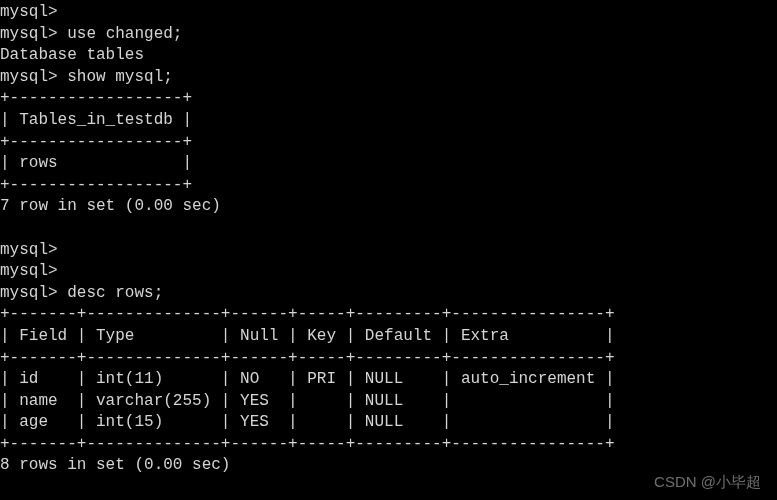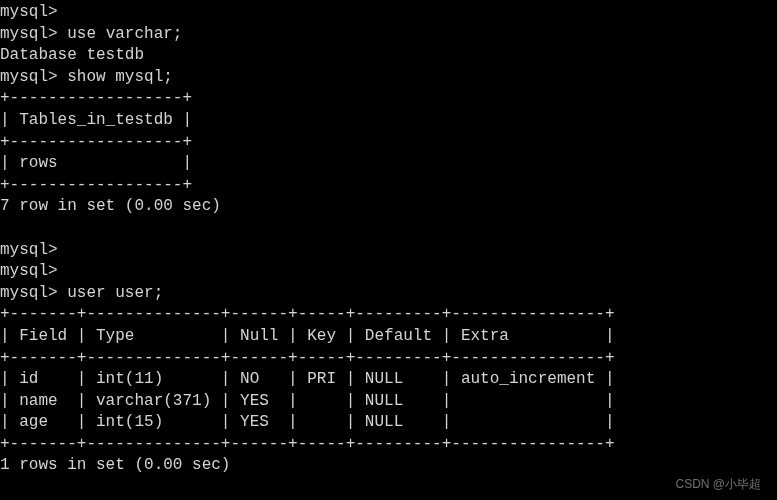--- a/index.html
+++ b/index.html
@@ -21,44 +21,44 @@
     }
     .line {
       white-space: pre;
     }
     .watermark {
       position: absolute;
       bottom: 8px;
       right: 16px;
       color: rgba(200, 200, 200, 0.55);
       font-family: sans-serif;
-      font-size: 12px;
+      font-size: 15px;
     }
   </style>
 </head>
 <body>
 
 <div class="line"><span>mysql&gt;</span></div>
-<div class="line"><span>mysql&gt;</span><span> </span><span>use varchar;</span></div>
-<div class="line"><span>Database testdb</span></div>
+<div class="line"><span>mysql&gt;</span><span> </span><span>use changed;</span></div>
+<div class="line"><span>Database tables</span></div>
 <div class="line"><span>mysql&gt;</span><span> </span><span>show mysql;</span></div>
 <div class="line">+------------------+</div>
 <div class="line">| Tables_in_testdb |</div>
 <div class="line">+------------------+</div>
 <div class="line">| rows             |</div>
 <div class="line">+------------------+</div>
 <div class="line">7 row in set (0.00 sec)</div>
 <div class="line"> </div>
 <div class="line"><span>mysql&gt;</span></div>
 <div class="line"><span>mysql&gt;</span></div>
-<div class="line"><span>mysql&gt;</span><span> </span><span>user user;</span></div>
+<div class="line"><span>mysql&gt;</span><span> </span><span>desc rows;</span></div>
 <div class="line">+-------+--------------+------+-----+---------+----------------+</div>
 <div class="line">| Field | Type         | Null | Key | Default | Extra          |</div>
 <div class="line">+-------+--------------+------+-----+---------+----------------+</div>
 <div class="line">| id    | int(11)      | NO   | PRI | NULL    | auto_increment |</div>
-<div class="line">| name  | varchar(371) | YES  |     | NULL    |                |</div>
+<div class="line">| name  | varchar(255) | YES  |     | NULL    |                |</div>
 <div class="line">| age   | int(15)      | YES  |     | NULL    |                |</div>
 <div class="line">+-------+--------------+------+-----+---------+----------------+</div>
-<div class="line">1 rows in set (0.00 sec)</div>
+<div class="line">8 rows in set (0.00 sec)</div>
 <div class="line"> </div>
 <div class="line"><span>mysql&gt;</span></div>
 
 <div class="watermark">CSDN @小毕超</div>
 
 </body></html>

